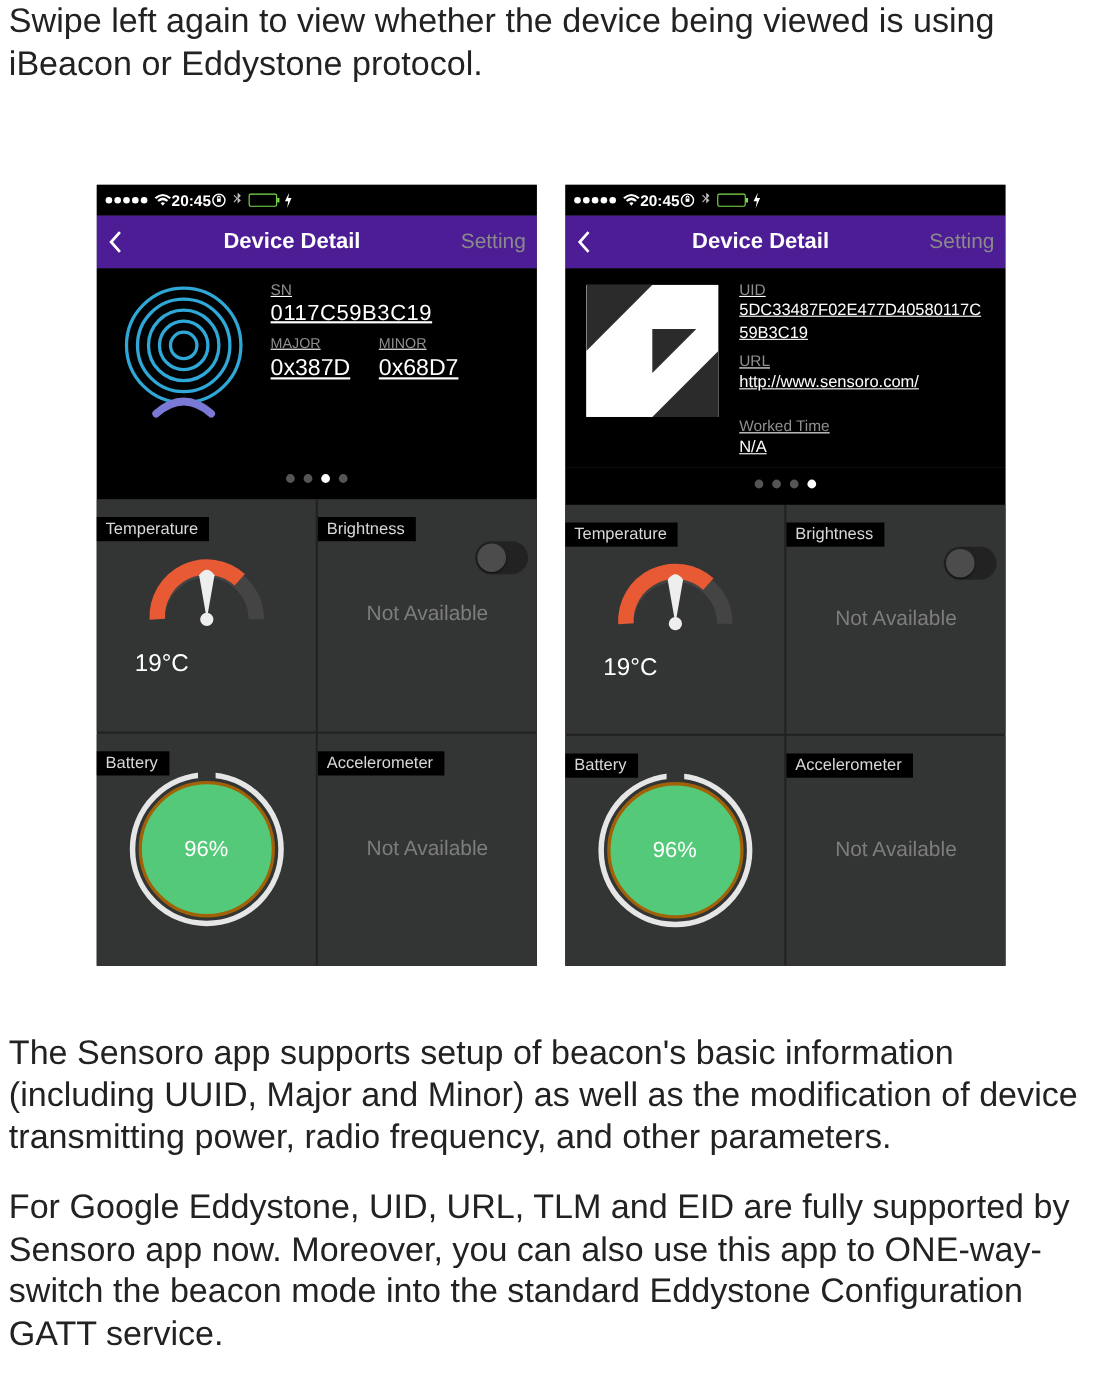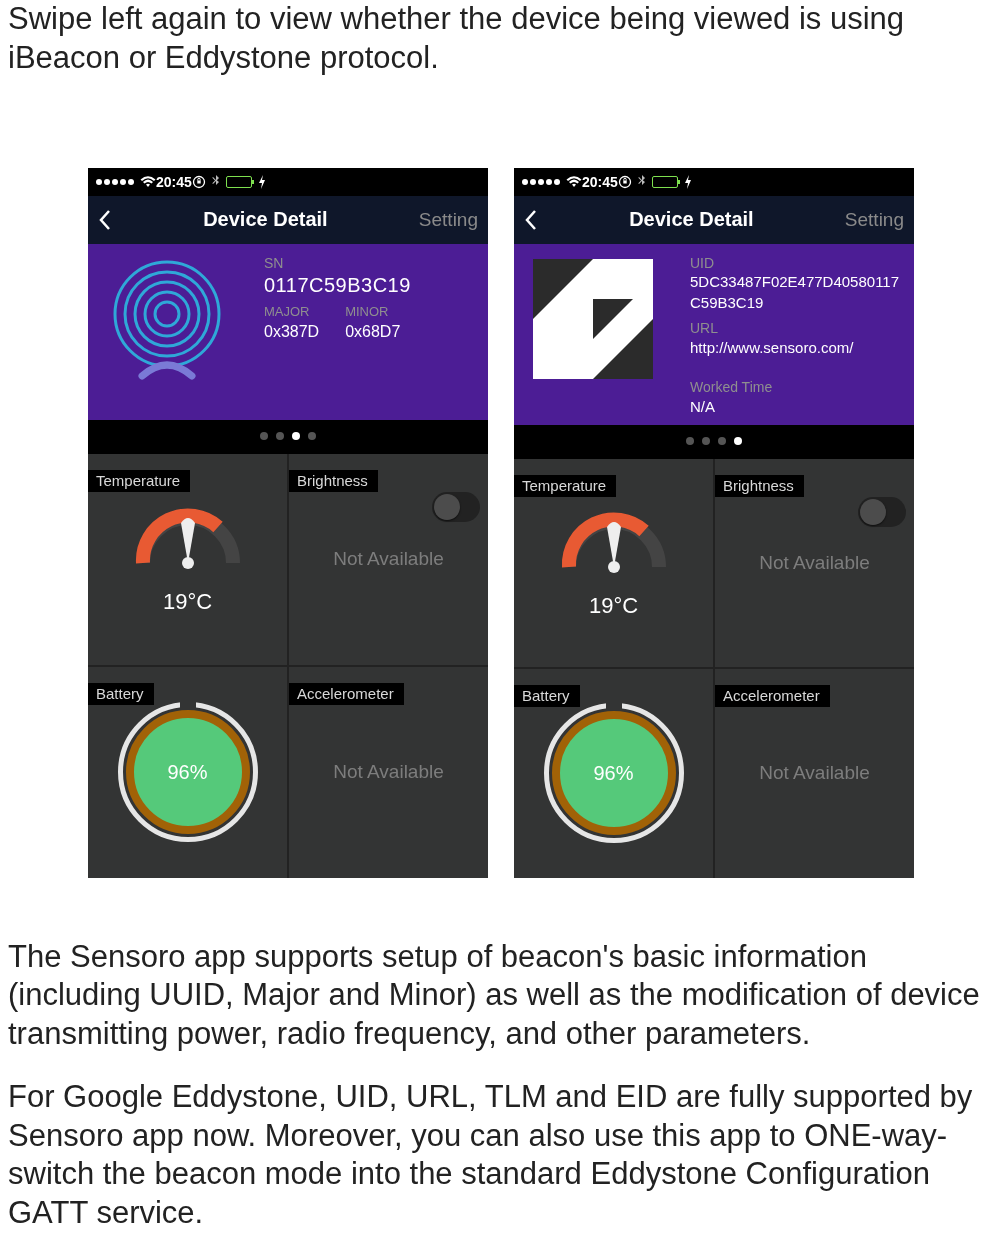--- a/index.html
+++ b/index.html
@@ -17,57 +17,57 @@
   .statusbar { height: 28px; background: #000; display: flex; align-items: center; padding: 0 8px; font-size: 14px; font-weight: 600; }
   .sb-left, .sb-right { display: flex; align-items: center; gap: 6px; }
   .dots { display: flex; gap: 2px; }
   .dot { width: 6px; height: 6px; border-radius: 50%; background: #fff; }
   .wifi-icon svg, .bt-icon svg, .lock-rot svg, .bolt svg { display: block; }
   .batt { width: 26px; height: 12px; border: 1px solid #7ee04f; border-radius: 2px; position: relative; }
   .batt::after { content: ""; position: absolute; right: -3px; top: 3px; width: 2px; height: 4px; background: #7ee04f; }
   .batt-fill { background: #7ee04f; height: 100%; width: 90%; }
 
   
-  .navhdr { height: 48px; background: #0f172a; display: flex; align-items: center; padding: 0 10px; gap: 37px; }
+  .navhdr { height: 48px; background: #4c1d95; display: flex; align-items: center; padding: 0 10px; gap: 37px; }
   .back svg { display: block; }
   .navtitle { flex: 1; text-align: center; font-size: 20px; font-weight: 600; }
   .navsetting { font-size: 19px; color: #8a8a8a; font-weight: 400; }
 
   
-  .hero { background: #4c1d95; padding: 10px 14px 8px 14px; display: flex; gap: 32px; min-height: 176px; }
+  .hero { background: #000000; padding: 10px 14px 8px 14px; display: flex; gap: 14px; min-height: 176px; text-decoration: underline; }
   .hero-icon { width: 130px; height: 130px; flex-shrink: 0; display: flex; align-items: center; justify-content: center; }
   .hero-data { font-size: 15px; color: #bdbdbd; line-height: 1.35; }
   .hero-data .lbl { color: #8f8f8f; font-size: 14px; }
   .hero-data .val { color: #fff; font-size: 20px; letter-spacing: 0.5px; }
   .mm-row { display: flex; gap: 26px; margin-top: 4px; }
   .mm-col .lbl { font-size: 13px; }
-  .mm-col .val2 { color: #fff; font-size: 16px; }
+  .mm-col .val2 { color: #fff; font-size: 21px; }
 
   .eddy .hero-data { font-size: 14px; }
   .eddy .hero-data .lbl { font-size: 14px; }
   .eddy .hero-data .uidv { color: #fff; font-size: 15px; word-break: break-all; }
   .eddy .hero-data .urlv { color: #fff; font-size: 15px; }
   .eddy .hero-data .wtv { color: #fff; font-size: 15px; }
 
   
   .pgdots { background: #000; text-align: center; padding: 6px 0 10px 0; }
   .pgdots span { display: inline-block; width: 8px; height: 8px; border-radius: 50%; background: #555; margin: 0 4px; }
   .pgdots span.active { background: #fff; }
 
   
   .grid { flex: 1; display: grid; grid-template-columns: 1fr 1fr; grid-template-rows: 1fr 1fr; gap: 2px; background: #222; }
   .cell { background: #333434; position: relative; display: flex; flex-direction: column; align-items: center; justify-content: center; }
   .cell .tag { position: absolute; top: 16px; left: 0; background: #000; color: #d8d8d8; font-size: 15px; padding: 2px 10px 3px 8px; }
   .na { color: #7d7d7d; font-size: 19px; }
 
-  .tempwrap { text-align: center; }
+  .tempwrap { text-align: left; }
   .tempval { color: #fff; font-size: 22px; margin-top: 2px; }
 
   .battwrap { position: relative; width: 140px; height: 140px; }
-  .battcircle { position: absolute; inset: 8px; border-radius: 50%; border: 8px solid #a16207; background: #55c97a; display: flex; align-items: center; justify-content: center; color: #fff; font-size: 20px; }
+  .battcircle { position: absolute; inset: 8px; border-radius: 50%; border: 3px solid #a16207; background: #55c97a; display: flex; align-items: center; justify-content: center; color: #fff; font-size: 20px; }
   .battring { position: absolute; inset: 0; border-radius: 50%; border: 5px solid #e6e6e6; }
   .battarcgap { position: absolute; top: -1px; left: 50%; transform: translateX(-50%); width: 16px; height: 10px; background: #333434; }
 
   .toggle { position: absolute; top: 38px; right: 8px; width: 48px; height: 30px; border-radius: 15px; background: #222; display: flex; align-items: center; }
   .toggle .knob { width: 26px; height: 26px; border-radius: 50%; background: #4c4c4c; margin-left: 2px; box-shadow: 0 1px 2px rgba(0,0,0,.6); }
 
   
   .eddy-logo { width: 120px; height: 120px; background: #fff; position: relative; }
 
 </style>

